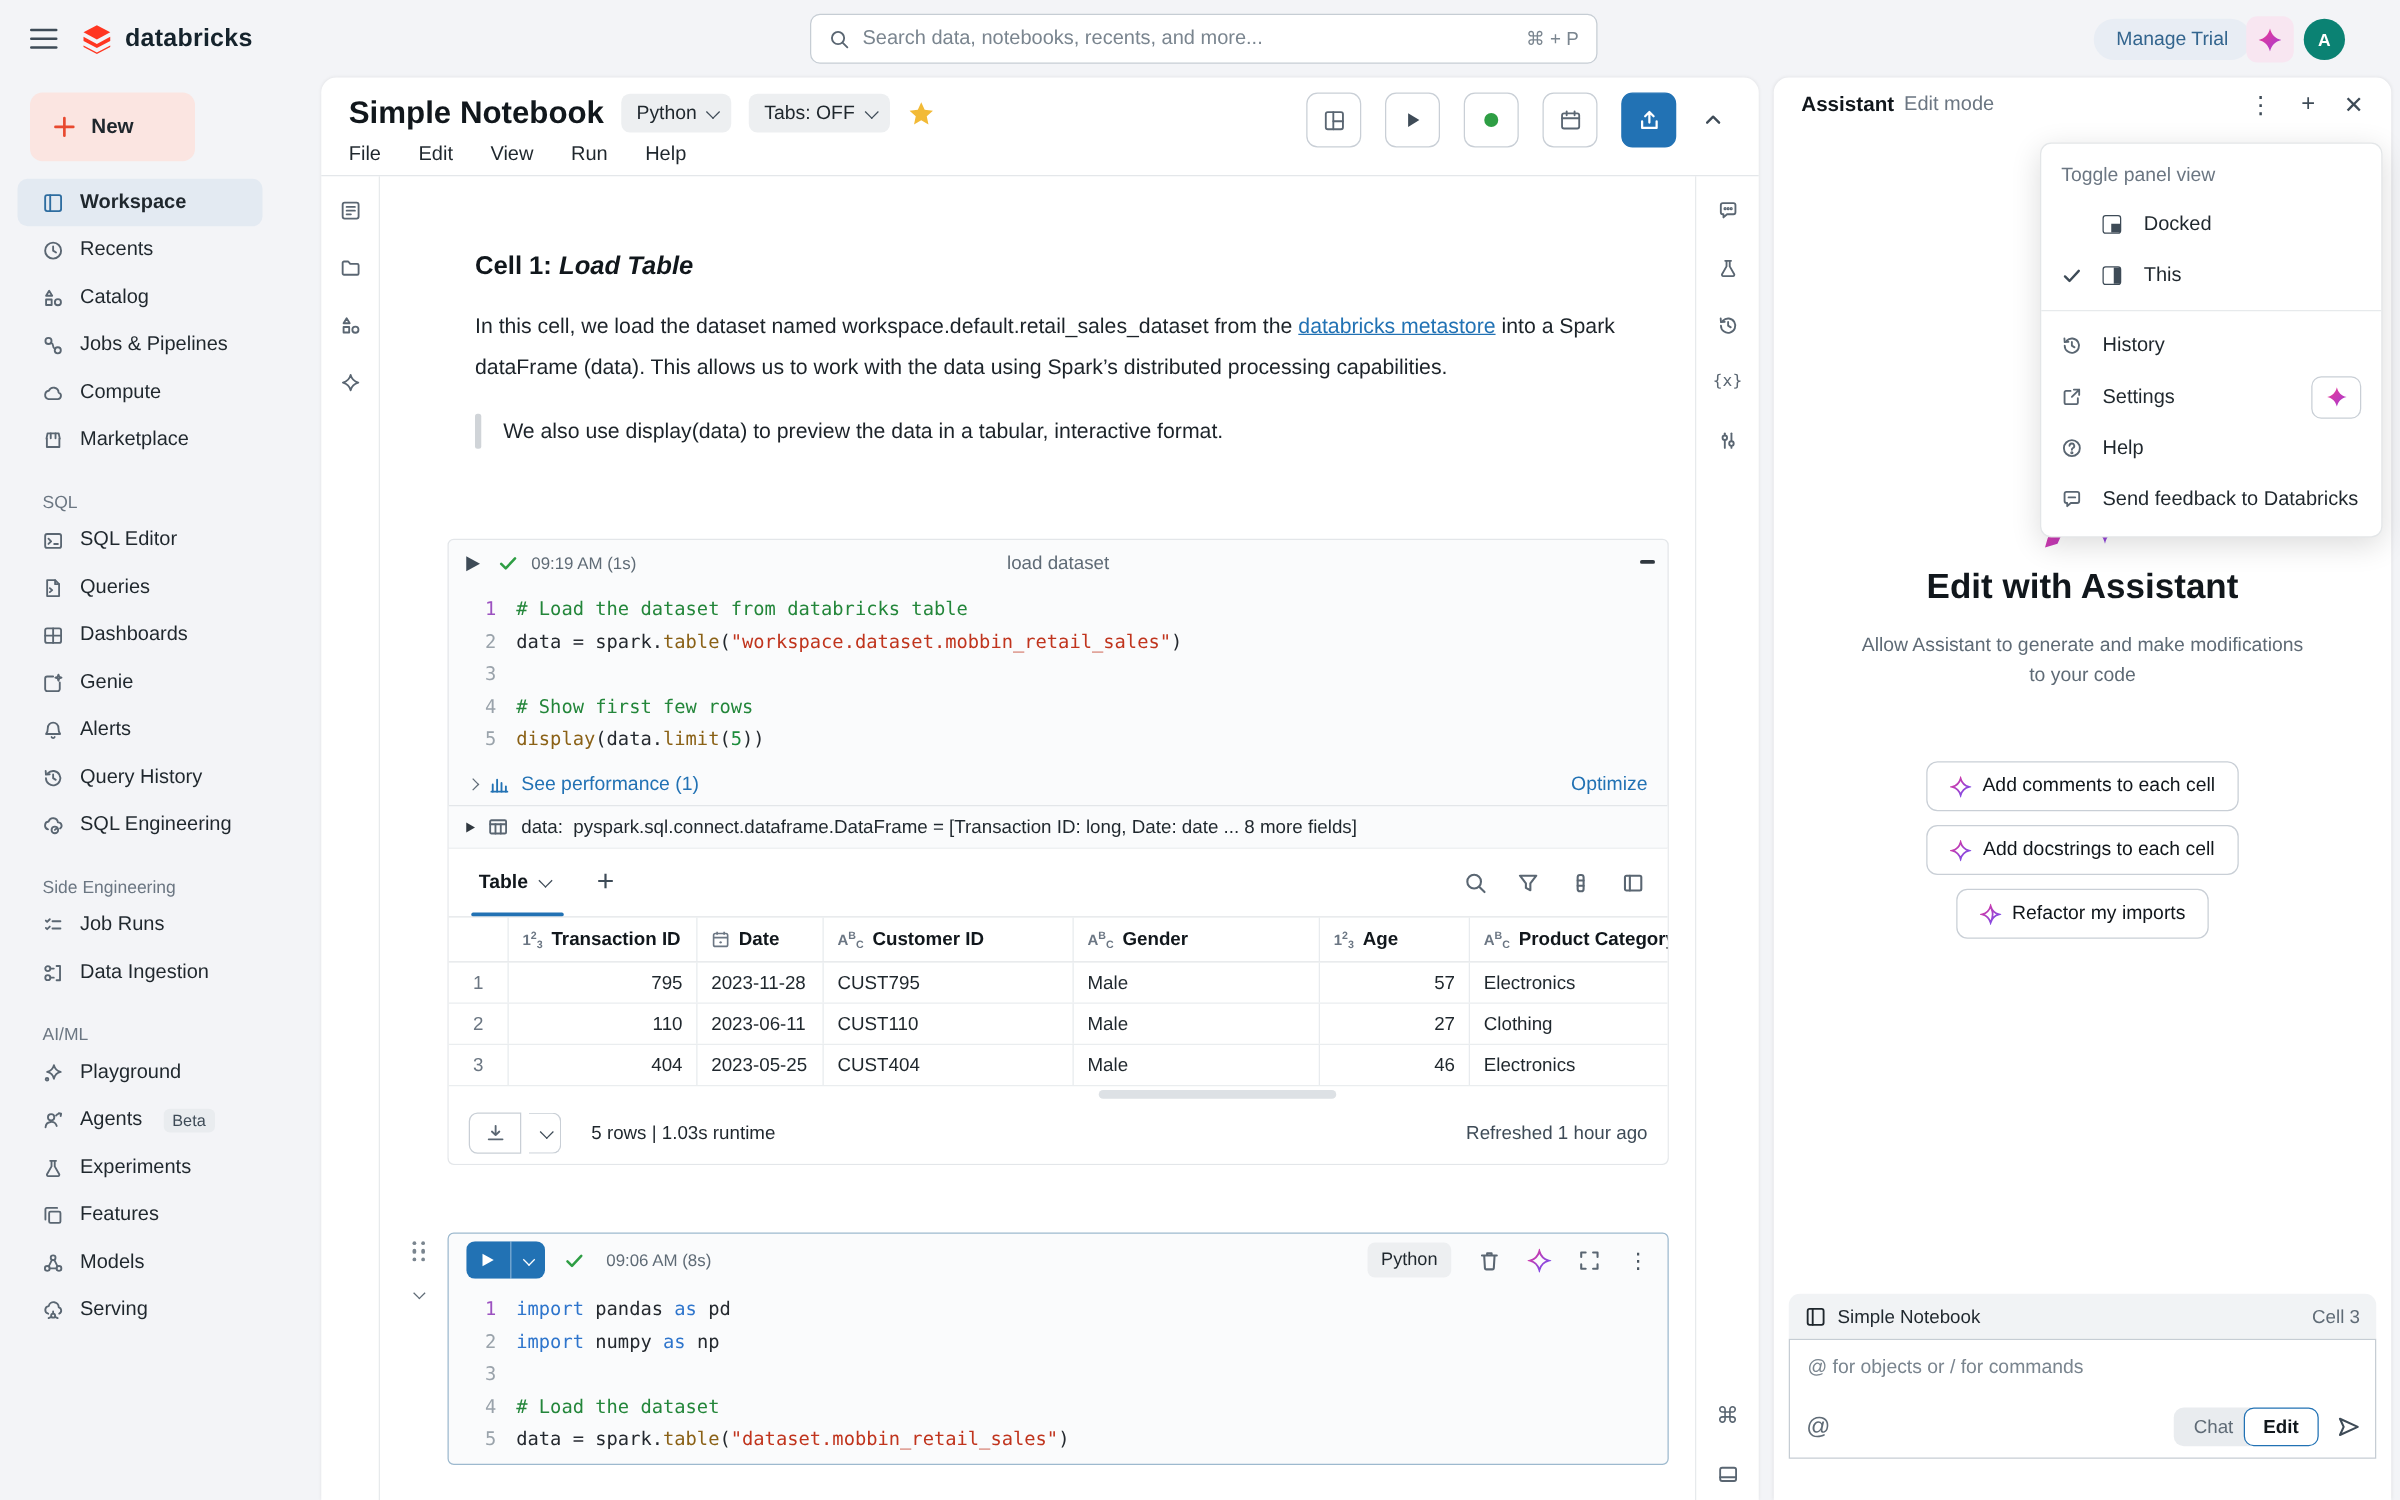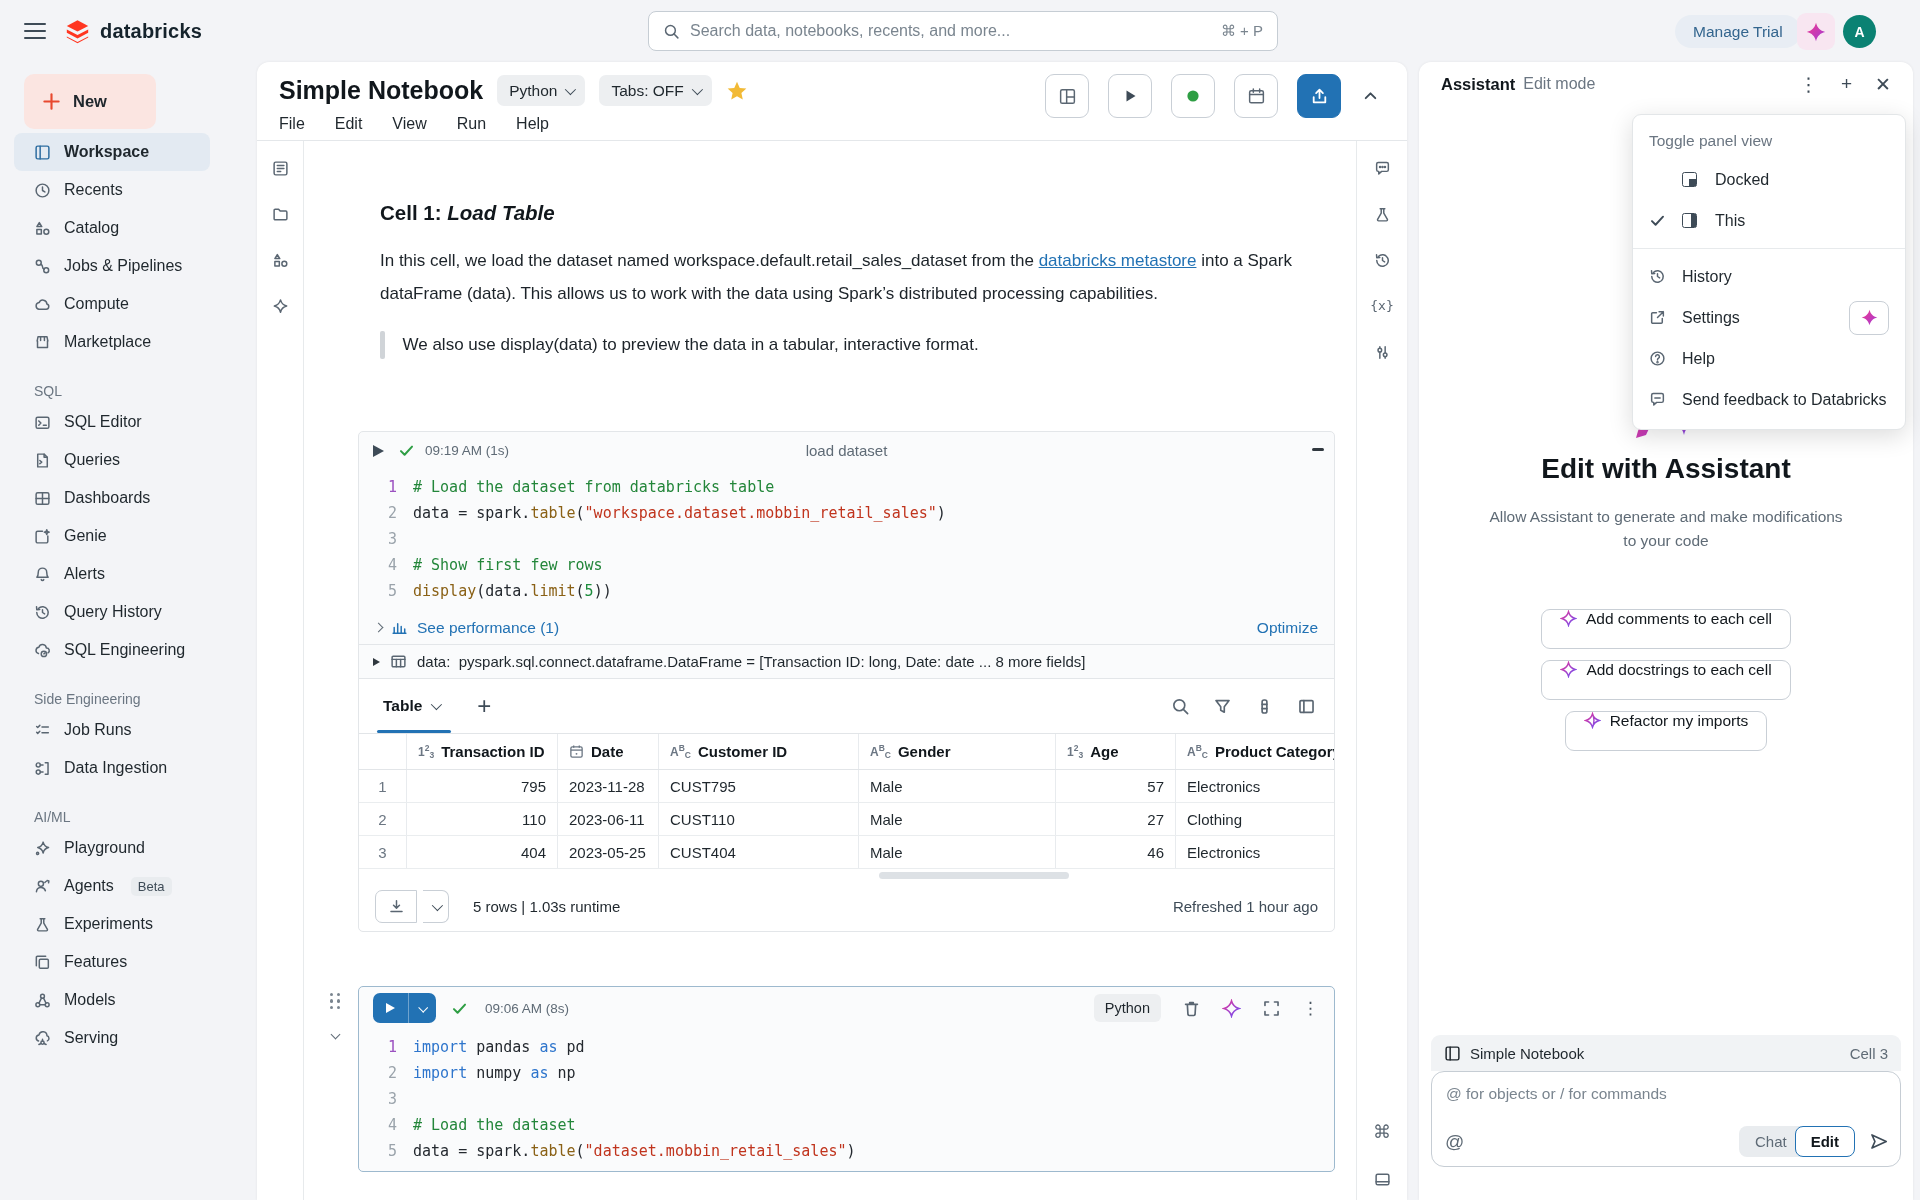--- a/index.html
+++ b/index.html
@@ -30,21 +30,21 @@
   
   #sidebar { position:absolute; left:0; top:62px; width:257px; height:1138px; padding:12px 0 0 14px; }
   #new-btn { width:132px; height:55px; background:#fbe5e1; border-radius:10px; display:flex; align-items:center;
     gap:12px; padding-left:18px; cursor:pointer; margin-left:10px; }
   #new-btn span { font-size:16.5px; font-weight:bold; color:#1f272d; }
   .sb-item { display:flex; align-items:center; gap:13px; height:38px; padding-left:20px; width:196px;
     border-radius:8px; font-size:16px; color:#1f272d; cursor:pointer; }
   .sb-item.active { background:#e3eaf2; font-weight:bold; }
   .sb-item.active svg.ic { stroke:#2e6da0; }
   .sb-section { margin-top:22px; margin-bottom:4px; padding-left:20px; font-size:14px; color:#6b7682; }
-  #sb-main { margin-top:4px; }
+  #sb-main { margin-top:14px; }
   .badge { background:#e9ecef; border-radius:5px; font-size:13px; color:#3e4b57; padding:2px 7px; margin-left:4px; }
 
   
   #main-card { position:absolute; left:257px; top:62px; width:1150px; height:1138px; background:#fff;
     border-radius:12px 12px 0 0; box-shadow:0 0 3px rgba(0,0,0,.07); }
   #nb-header { height:78px; padding:13px 0 0 22px; position:relative; }
   #title-row { display:flex; align-items:center; gap:14px; }
   #nb-title { font-size:25px; font-weight:bold; color:#11171c; }
   .pill { height:31px; background:#edeff1; border-radius:7px; display:flex; align-items:center; gap:8px;
     padding:0 12px; font-size:15.5px; color:#1f272d; cursor:pointer; }
@@ -178,27 +178,27 @@
   .mini-rect.docked::after { content:""; position:absolute; right:0; bottom:0; width:7px; height:7px; background:#3e4b57; }
   .mini-rect.side::after { content:""; position:absolute; right:0; top:0; width:5.5px; height:100%; background:#3e4b57; }
   #settings-spark { margin-left:auto; width:40px; height:34px; border:1px solid #c9cfd6; border-radius:8px;
     display:flex; align-items:center; justify-content:center; cursor:pointer; }
 
   #as-hero { position:absolute; top:333px; left:0; width:100%; display:flex; flex-direction:column; align-items:center; }
   #hero-logo { height:48px; margin-bottom:10px; }
   #hero-title { font-size:28px; font-weight:bold; color:#11171c; margin-bottom:20px; }
   #hero-desc { font-size:15.5px; color:#5f6b76; line-height:24px; text-align:center; width:360px; margin-bottom:56px; }
   .sug-btn { height:40px; border:1px solid #c9cfd6; border-radius:9px; background:#fff; display:flex;
-    align-items:flex-start; gap:9px; padding:0 18px; font-size:15.5px; color:#11171c; cursor:pointer; margin-bottom:11px; }
+    align-items:center; gap:9px; padding:0 18px; font-size:15.5px; color:#11171c; cursor:pointer; margin-bottom:11px; }
 
   #composer { position:absolute; left:12px; right:12px; bottom:33px; }
   #ctx-bar { height:36px; background:#f1f3f5; border-radius:9px 9px 0 0; display:flex; align-items:center;
     padding:0 13px; gap:9px; font-size:15px; color:#1f272d; }
   #ctx-cell { margin-left:auto; color:#5f6b76; }
-  #as-input { height:96px; background:#fff; border:1px solid #c6cdd4; border-radius:13px; position:relative; padding:13px 14px; }
+  #as-input { height:96px; background:#fff; border:1px solid #c6cdd4; border-radius:0; position:relative; padding:13px 14px; }
   #as-placeholder { font-size:15.5px; color:#7a858f; }
   #as-input-row { position:absolute; left:13px; right:12px; bottom:9px; display:flex; align-items:center; }
   #at-btn { font-size:19px; color:#5f6b76; cursor:pointer; }
   #mode-toggle { margin-left:auto; display:flex; align-items:center; height:31px; }
   #chat-seg { height:31px; background:#e9ecef; border-radius:8px 0 0 8px; display:flex; align-items:center;
     padding:0 14px 0 16px; font-size:15px; color:#5f6b76; cursor:pointer; }
   #edit-seg { height:31px; background:#fff; border:1.6px solid #2272b4; border-radius:8px; display:flex;
     align-items:center; padding:0 15px; font-size:15px; font-weight:bold; color:#11171c; cursor:pointer; margin-left:-6px; }
   #send-btn { margin-left:14px; cursor:pointer; }
 </style>

